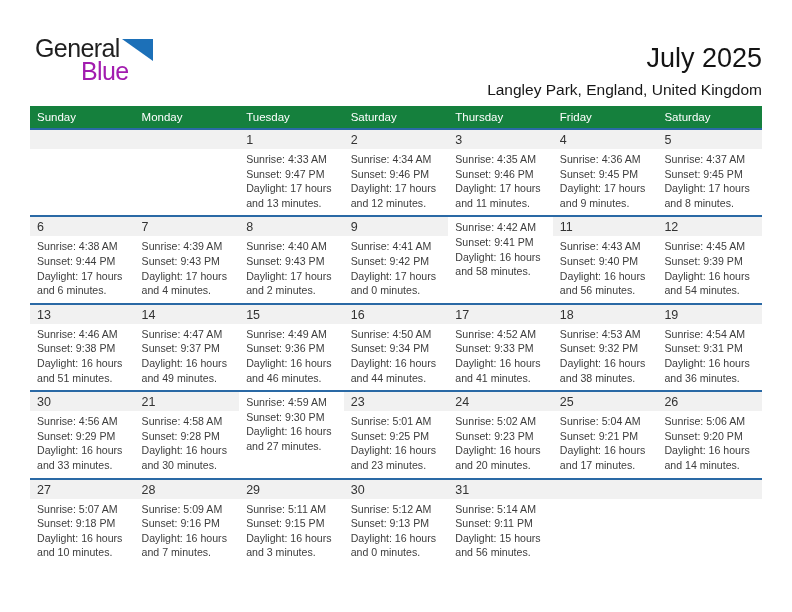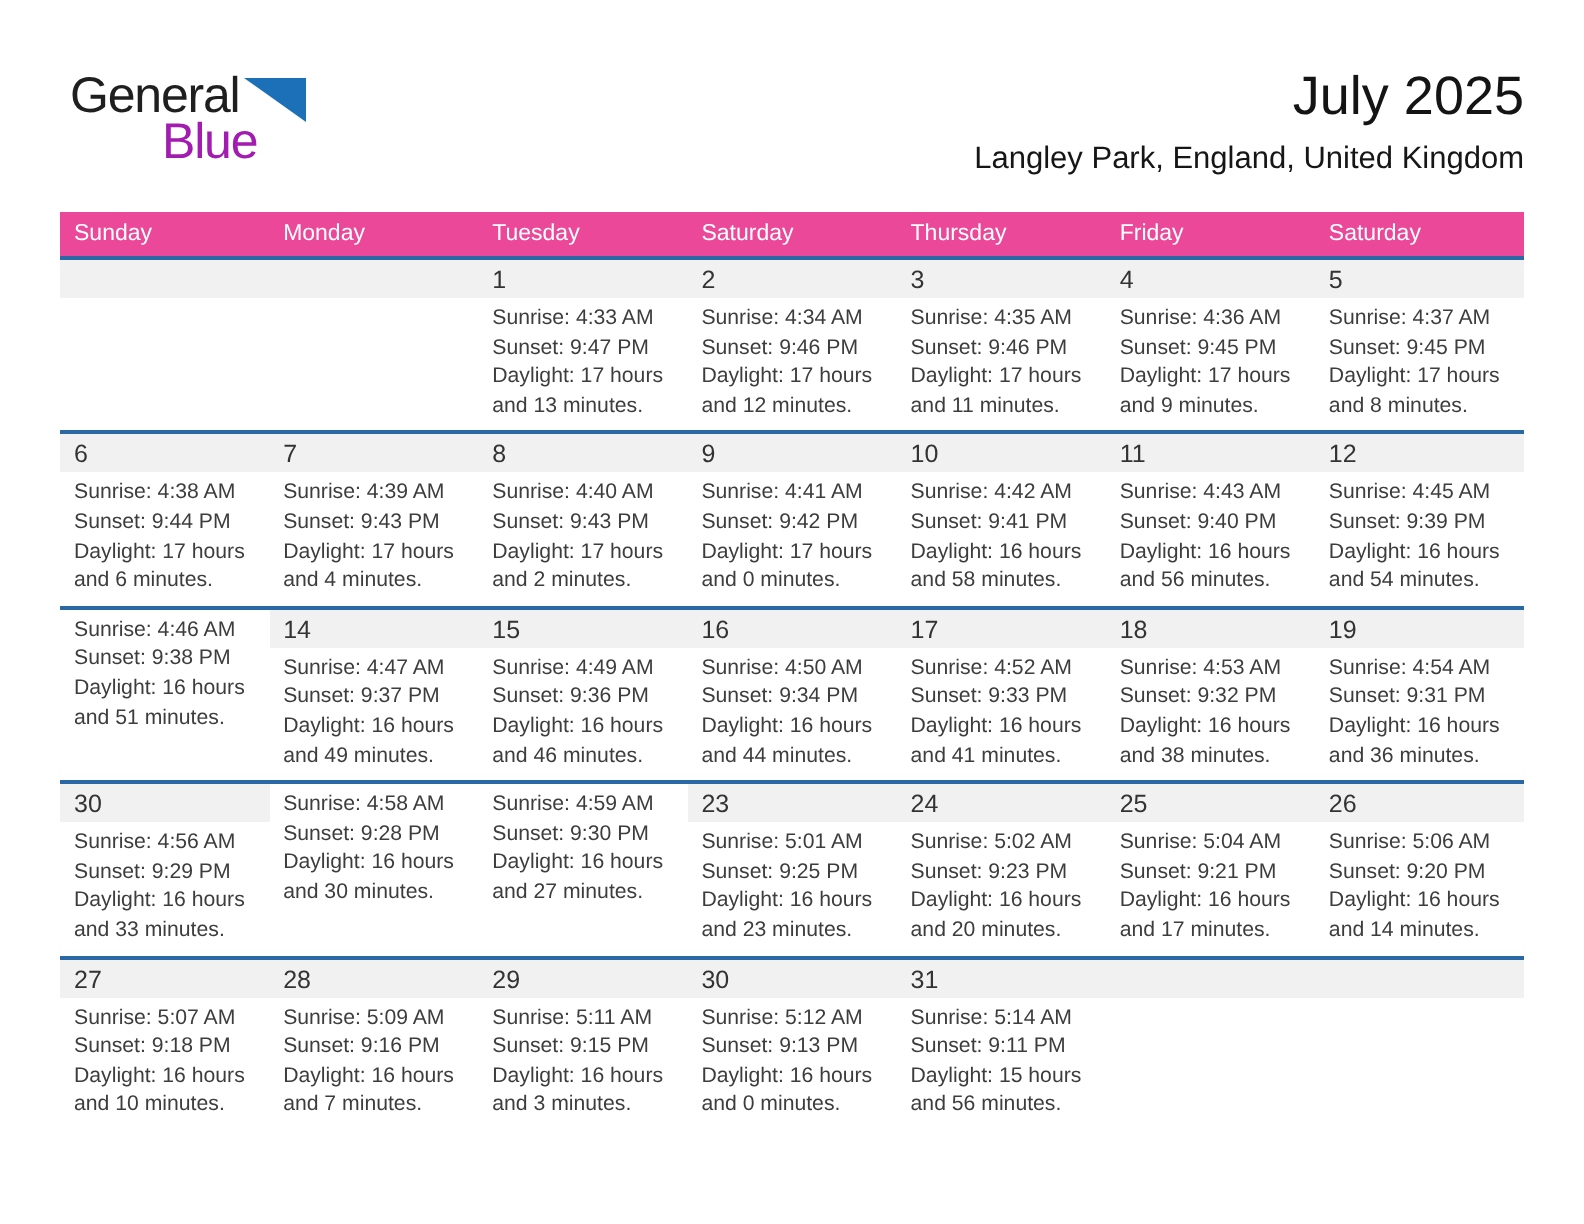--- a/index.html
+++ b/index.html
@@ -9,28 +9,28 @@
     background:#ffffff; margin:0 auto;
     font-family:"Liberation Sans", sans-serif;
   }
   
   .logo { position:absolute; left:35px; top:36px; }
   .logo-line1 { display:flex; align-items:flex-start; }
   .logo-general { font-size:25px; color:#1f1f1f; letter-spacing:-0.6px; line-height:25px; }
   .logo-tri { margin-left:2px; margin-top:3px; display:block; }
   .logo-blue { font-size:25px; letter-spacing:-0.6px; color:#a21caf; line-height:21px; margin-left:46px; }
   
-  .header-right { position:absolute; right:30px; top:33px; text-align:right; }
+  .header-right { position:absolute; right:30px; top:43px; text-align:right; }
   .page-title { font-size:27px; font-weight:400; color:#141414; line-height:31px; }
   .page-subtitle { font-size:15.5px; font-weight:400; color:#161616; margin-top:7px; }
   
   .calendar { position:absolute; left:30px; top:106px; width:732px; }
   .weekday-row {
     display:grid; grid-template-columns:repeat(7,1fr);
-    background:#ec4899; height:22px; align-items:center;
+    background:#15803d; height:22px; align-items:center;
   }
   .wh-cell { color:#ffffff; font-size:11.5px; font-weight:400; padding-left:7px; }
   .week-row {
     display:grid; grid-template-columns:repeat(7,1fr);
     border-top:2px solid #2a69a5; min-height:87px; background:#ffffff;
   }
   .day-cell { overflow:hidden; }
   .band { background:#f1f1f1; height:19px; }
   .day-num { font-size:12.5px; color:#333333; padding-left:7px; line-height:20px; display:block; }
   .cell-body { padding:3px 1px 5px 7px; font-size:10.6px; color:#3d3d3d; line-height:14.6px; }
@@ -169,23 +169,20 @@
               <div class="day-num">9</div>
             </div>
             <div class="cell-body">
               <div class="cell-line">Sunrise: 4:41 AM</div>
               <div class="cell-line">Sunset: 9:42 PM</div>
               <div class="cell-line">Daylight: 17 hours</div>
               <div class="cell-line">and 0 minutes.</div>
             </div>
           </div>
           <div class="day-cell">
-            <div class="band">
-              <div class="day-num">10</div>
-            </div>
             <div class="cell-body">
               <div class="cell-line">Sunrise: 4:42 AM</div>
               <div class="cell-line">Sunset: 9:41 PM</div>
               <div class="cell-line">Daylight: 16 hours</div>
               <div class="cell-line">and 58 minutes.</div>
             </div>
           </div>
           <div class="day-cell">
             <div class="band">
               <div class="day-num">11</div>
@@ -204,20 +201,23 @@
             <div class="cell-body">
               <div class="cell-line">Sunrise: 4:45 AM</div>
               <div class="cell-line">Sunset: 9:39 PM</div>
               <div class="cell-line">Daylight: 16 hours</div>
               <div class="cell-line">and 54 minutes.</div>
             </div>
           </div>
         </div>
         <div class="week-row">
           <div class="day-cell">
+            <div class="band">
+              <div class="day-num">13</div>
+            </div>
             <div class="cell-body">
               <div class="cell-line">Sunrise: 4:46 AM</div>
               <div class="cell-line">Sunset: 9:38 PM</div>
               <div class="cell-line">Daylight: 16 hours</div>
               <div class="cell-line">and 51 minutes.</div>
             </div>
           </div>
           <div class="day-cell">
             <div class="band">
               <div class="day-num">14</div>
@@ -291,20 +291,23 @@
               <div class="day-num">30</div>
             </div>
             <div class="cell-body">
               <div class="cell-line">Sunrise: 4:56 AM</div>
               <div class="cell-line">Sunset: 9:29 PM</div>
               <div class="cell-line">Daylight: 16 hours</div>
               <div class="cell-line">and 33 minutes.</div>
             </div>
           </div>
           <div class="day-cell">
+            <div class="band">
+              <div class="day-num">21</div>
+            </div>
             <div class="cell-body">
               <div class="cell-line">Sunrise: 4:58 AM</div>
               <div class="cell-line">Sunset: 9:28 PM</div>
               <div class="cell-line">Daylight: 16 hours</div>
               <div class="cell-line">and 30 minutes.</div>
             </div>
           </div>
           <div class="day-cell">
             <div class="cell-body">
               <div class="cell-line">Sunrise: 4:59 AM</div>

